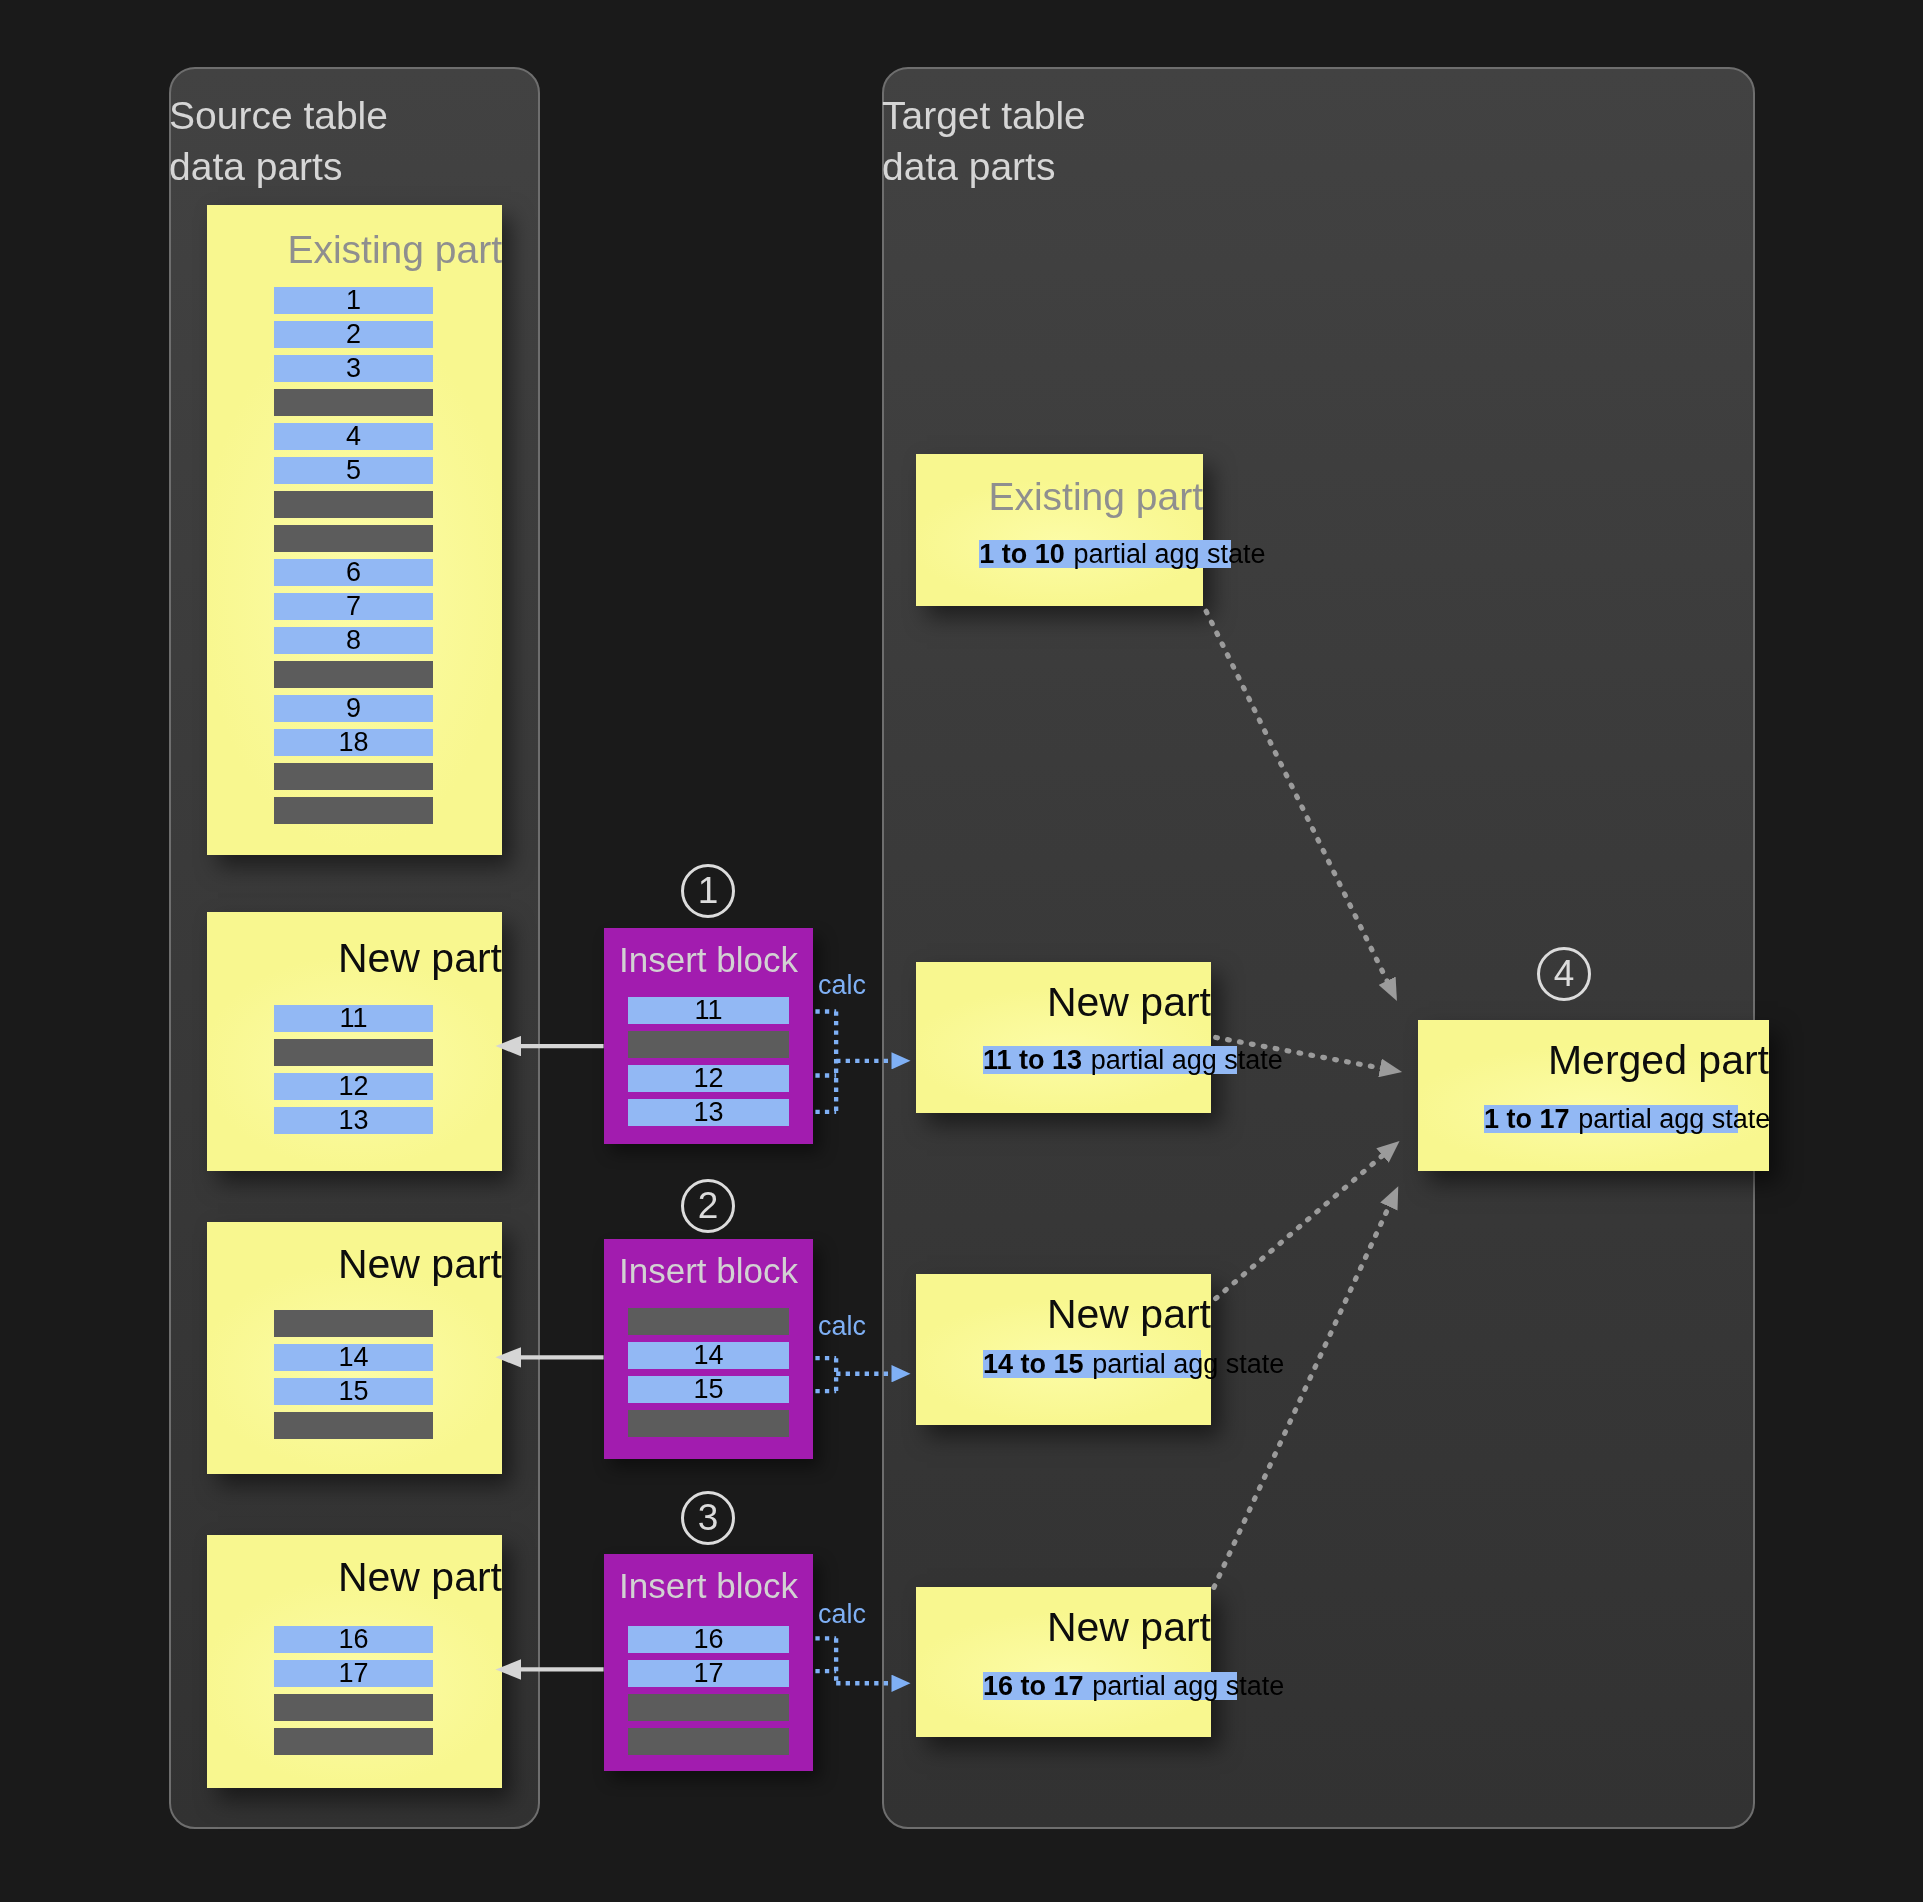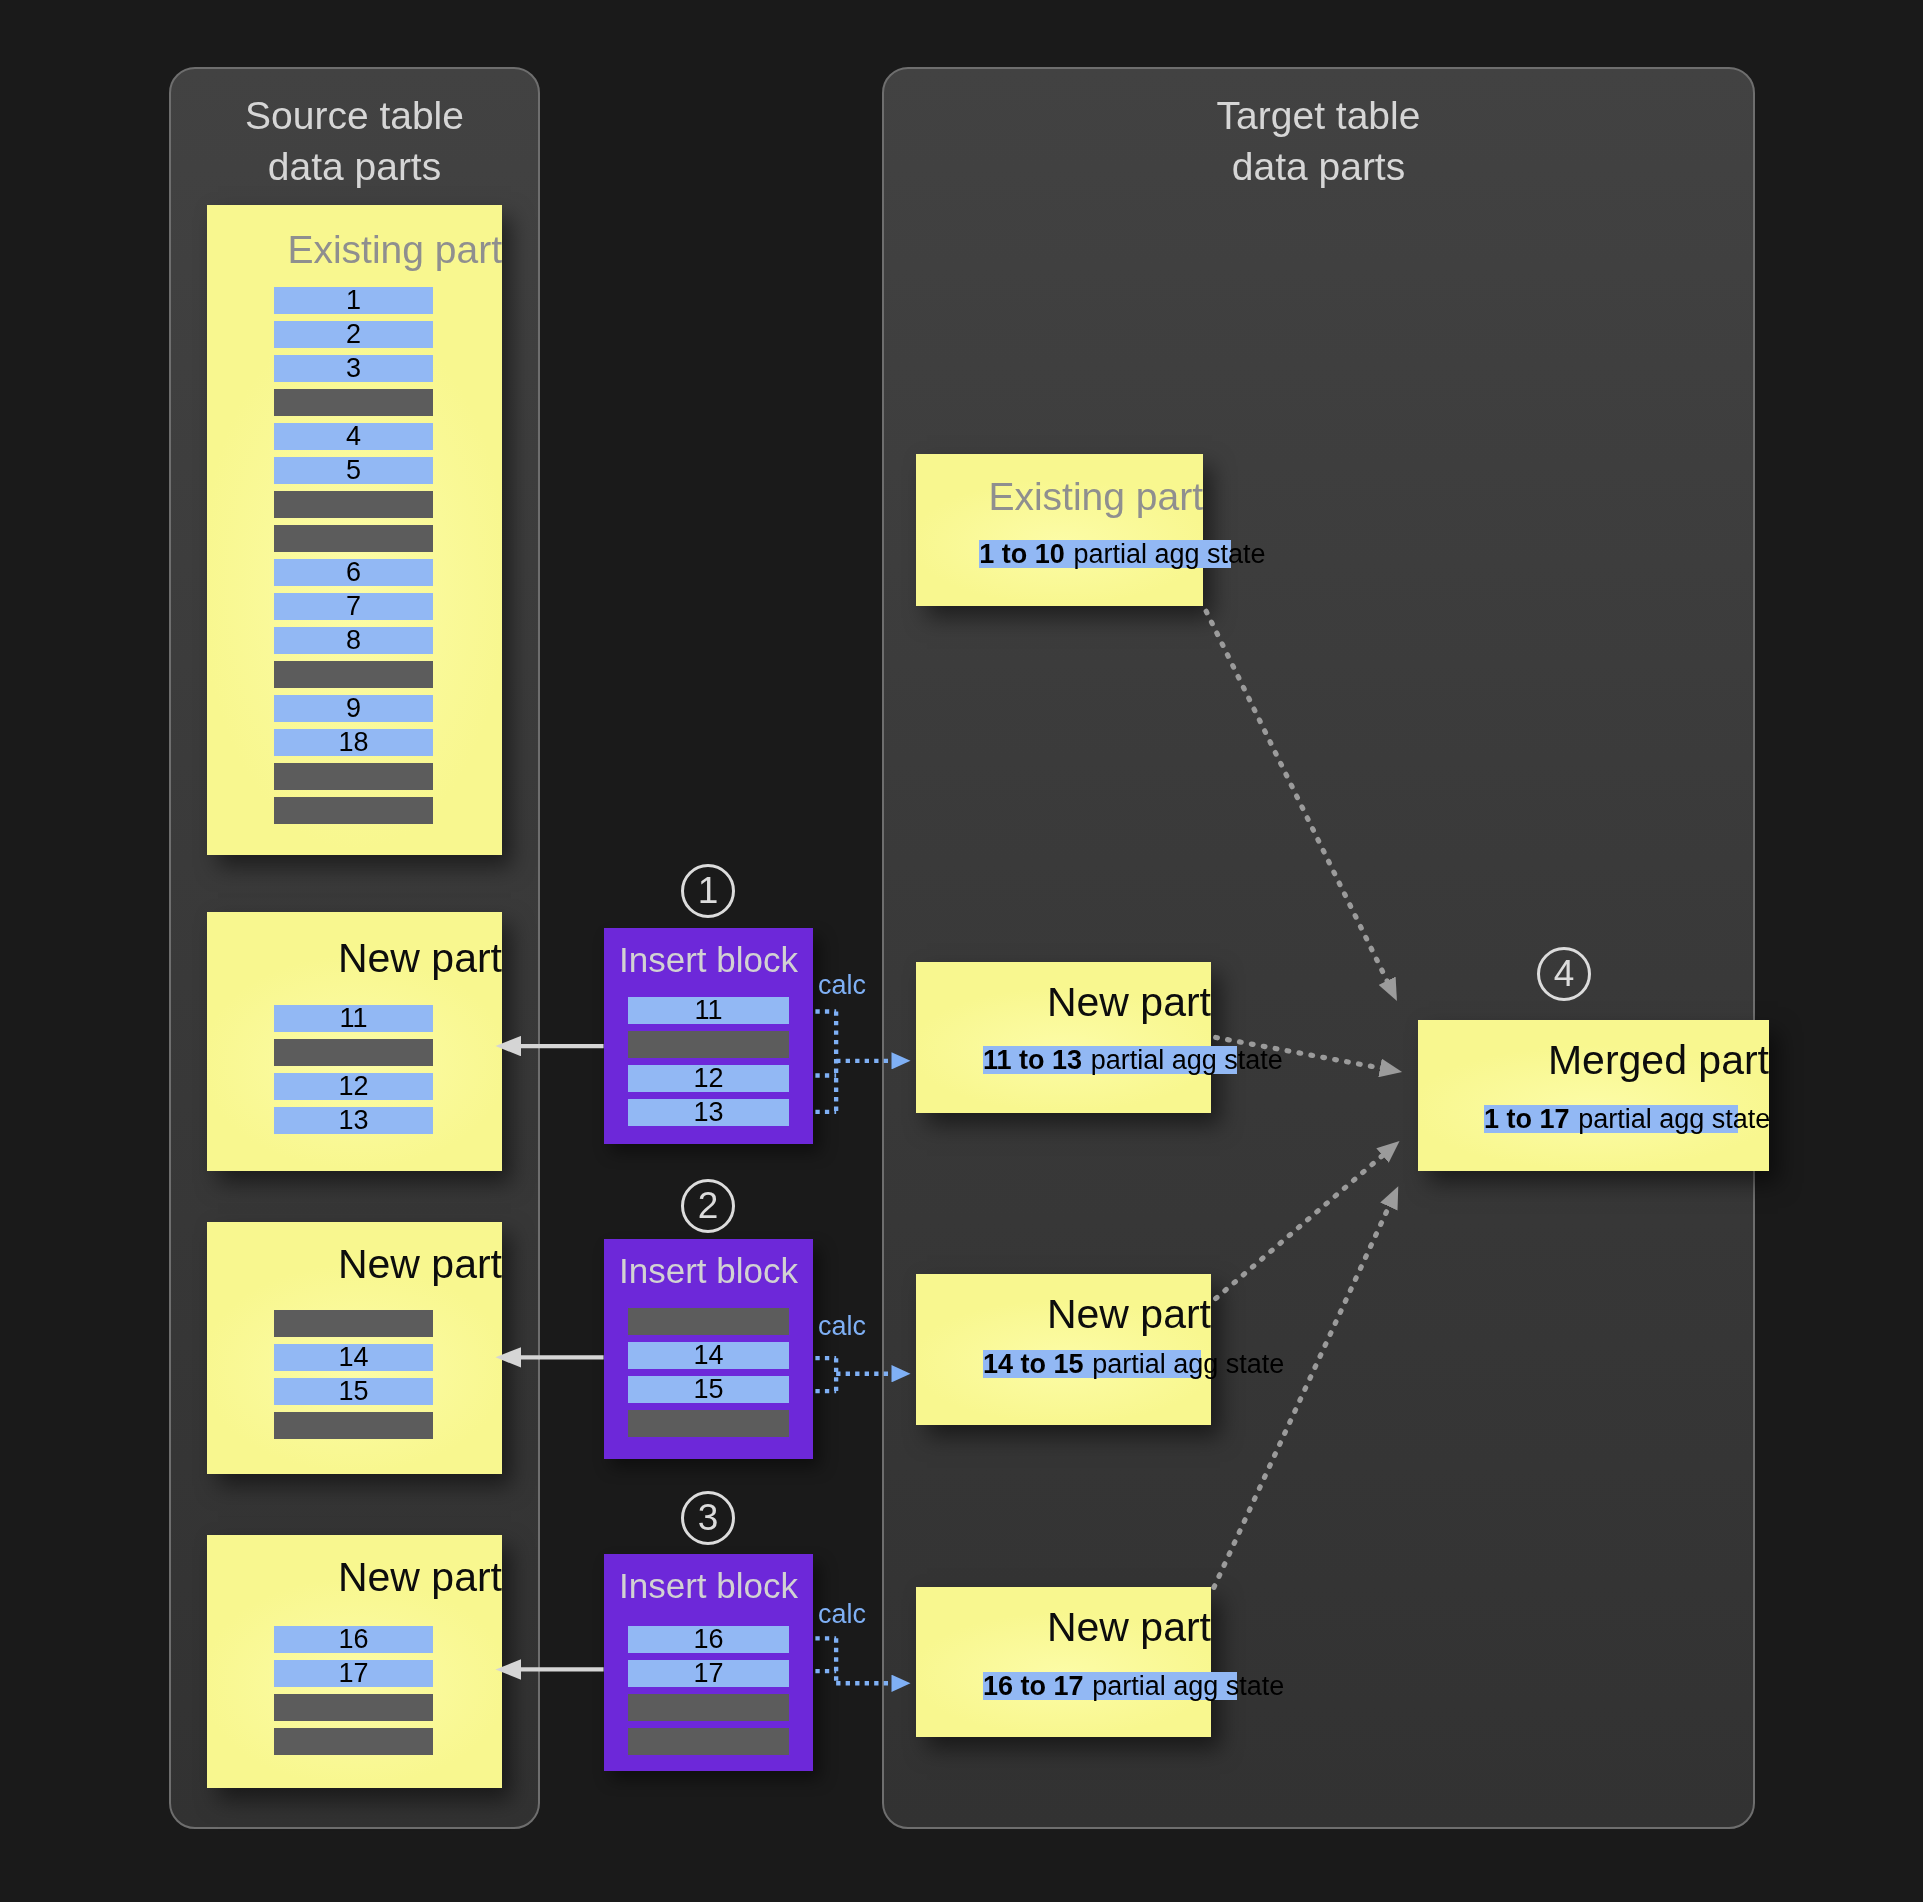--- a/index.html
+++ b/index.html
@@ -7,39 +7,39 @@
     position:relative;width:1923px;height:1902px;overflow:hidden;
     background:#1a1a1a;
     font-family:"Liberation Sans", sans-serif;
   }
   .panel{
     position:absolute;box-sizing:border-box;border-radius:26px;
     border:2.6px solid #6e6e6e;
     background:linear-gradient(180deg,#424242 0%,#3a3a3a 45%,#323232 100%);
   }
   .panel-title{
-    position:absolute;text-align:center;color:#d6d6d6;
+    position:absolute;text-align:left;color:#d6d6d6;
     font-size:39px;line-height:1.32;
   }
   .part{
     position:absolute;
     background:radial-gradient(ellipse 70% 55% at 50% 58%, #fcfca6 0%, #f8f78f 75%);
     box-shadow:10.4px 12px 21px rgba(0,0,0,0.5);
   }
   .part-title{
     position:absolute;left:0;right:0;text-align:right;
     font-size:41px;color:#0d0d0d;white-space:nowrap;
   }
   .part-title.muted{color:#8f8f8f;font-size:39px;}
   .rows{position:absolute;display:flex;flex-direction:column;gap:7px;}
   .row{height:27px;font-size:27px;line-height:27px;text-align:center;color:#000;}
   .row.blue{background:#92b8f4;}
   .row.gray{background:#5c5c5c;}
   .iblock{
-    position:absolute;background:#6d28d9;
+    position:absolute;background:#a21caf;
     box-shadow:7px 8.6px 15.6px rgba(0,0,0,0.45);
   }
   .iblock-title{
     position:absolute;left:0;right:0;text-align:center;
     color:#d2d2d2;font-size:35px;white-space:nowrap;
   }
   .chip{
     position:absolute;height:28px;background:#92b8f4;
     font-size:27px;line-height:28px;text-align:center;color:#000;white-space:nowrap;margin-left:46px;
   }

